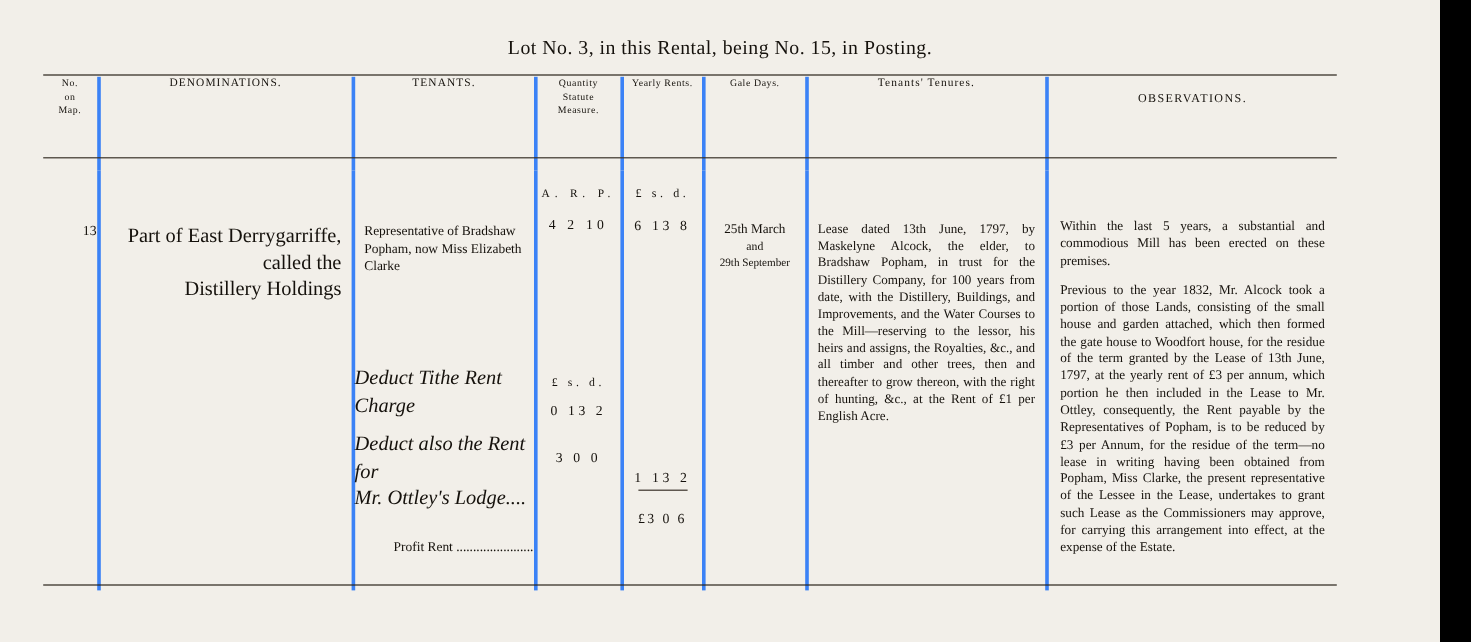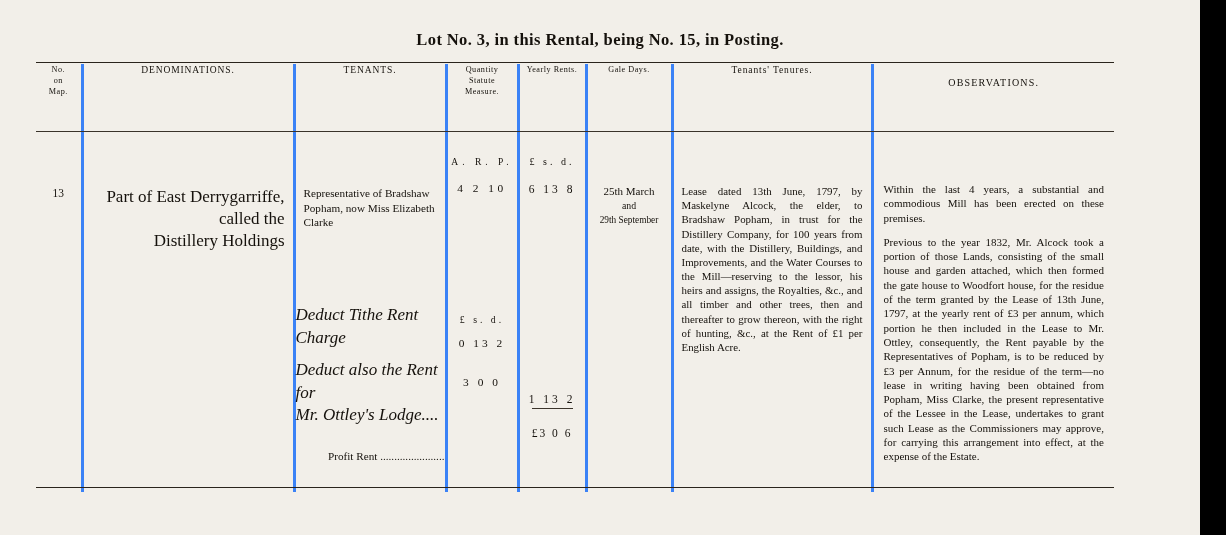--- a/index.html
+++ b/index.html
@@ -24,21 +24,21 @@
   }
   .page:after {
     content: "";
     position: absolute;
     right: 0; top: 0; bottom: 0;
     width: 0;
   }
   .title {
     text-align: center;
     font-size: 16.5px;
-    font-weight: bold;
+    font-weight: normal;
     letter-spacing: 0.4px;
     margin-top: 30px;
   }
   .rule-top {
     position: absolute;
     left: 36px;
     right: 86px;
     top: 62px;
     border-top: 1.6px solid #2a241c;
   }
@@ -99,21 +99,21 @@
   .c-no      { width: 46px; }
   .c-denom   { width: 212px; }
   .c-tenant  { width: 152px; }
   .c-qty     { width: 72px; }
   .c-rent    { width: 68px; }
   .c-gale    { width: 86px; }
   .c-tenure  { width: 200px; }
   .c-obs     { width: 242px; }
 
   .no-val {
-    text-align: center;
+    text-align: right;
     padding-top: 44px;
     font-size: 11.5px;
   }
   .denom-text {
     padding: 44px 8px 0 10px;
     text-align: right;
     font-size: 17px;
     line-height: 1.3;
   }
   .denom-text .indent { display: block; padding-left: 14px; }
@@ -306,21 +306,21 @@
             <span>25th March</span>
             <span class="mid">and</span>
             <span class="sm">29th September</span>
           </div>
         </td>
         <td class="body-cell vline">
           <div class="tenure-text">Lease dated 13th June, 1797, by Maskelyne Alcock, the elder, to Bradshaw Popham, in trust for the Distillery Company, for 100 years from date, with the Distillery, Buildings, and Improvements, and the Water Courses to the Mill—reserving to the lessor, his heirs and assigns, the Royalties, &amp;c., and all timber and other trees, then and thereafter to grow thereon, with the right of hunting, &amp;c., at the Rent of £1 per English Acre.</div>
         </td>
         <td class="body-cell">
           <div class="obs-text">
-            <p>Within the last 4 years, a substantial and commodious Mill has been erected on these premises.</p>
+            <p>Within the last 5 years, a substantial and commodious Mill has been erected on these premises.</p>
             <p class="p2">Previous to the year 1832, Mr. Alcock took a portion of those Lands, consisting of the small house and garden attached, which then formed the gate house to Woodfort house, for the residue of the term granted by the Lease of 13th June, 1797, at the yearly rent of £3 per annum, which portion he then included in the Lease to Mr. Ottley, consequently, the Rent payable by the Representatives of Popham, is to be reduced by £3 per Annum, for the residue of the term—no lease in writing having been obtained from Popham, Miss Clarke, the present representative of the Lessee in the Lease, undertakes to grant such Lease as the Commissioners may approve, for carrying this arrangement into effect, at the expense of the Estate.</p>
           </div>
         </td>
       </tr>
     </tbody>
   </table>
 
   <div class="rule-head-bottom"></div>
   <div class="rule-bottom"></div>
 

